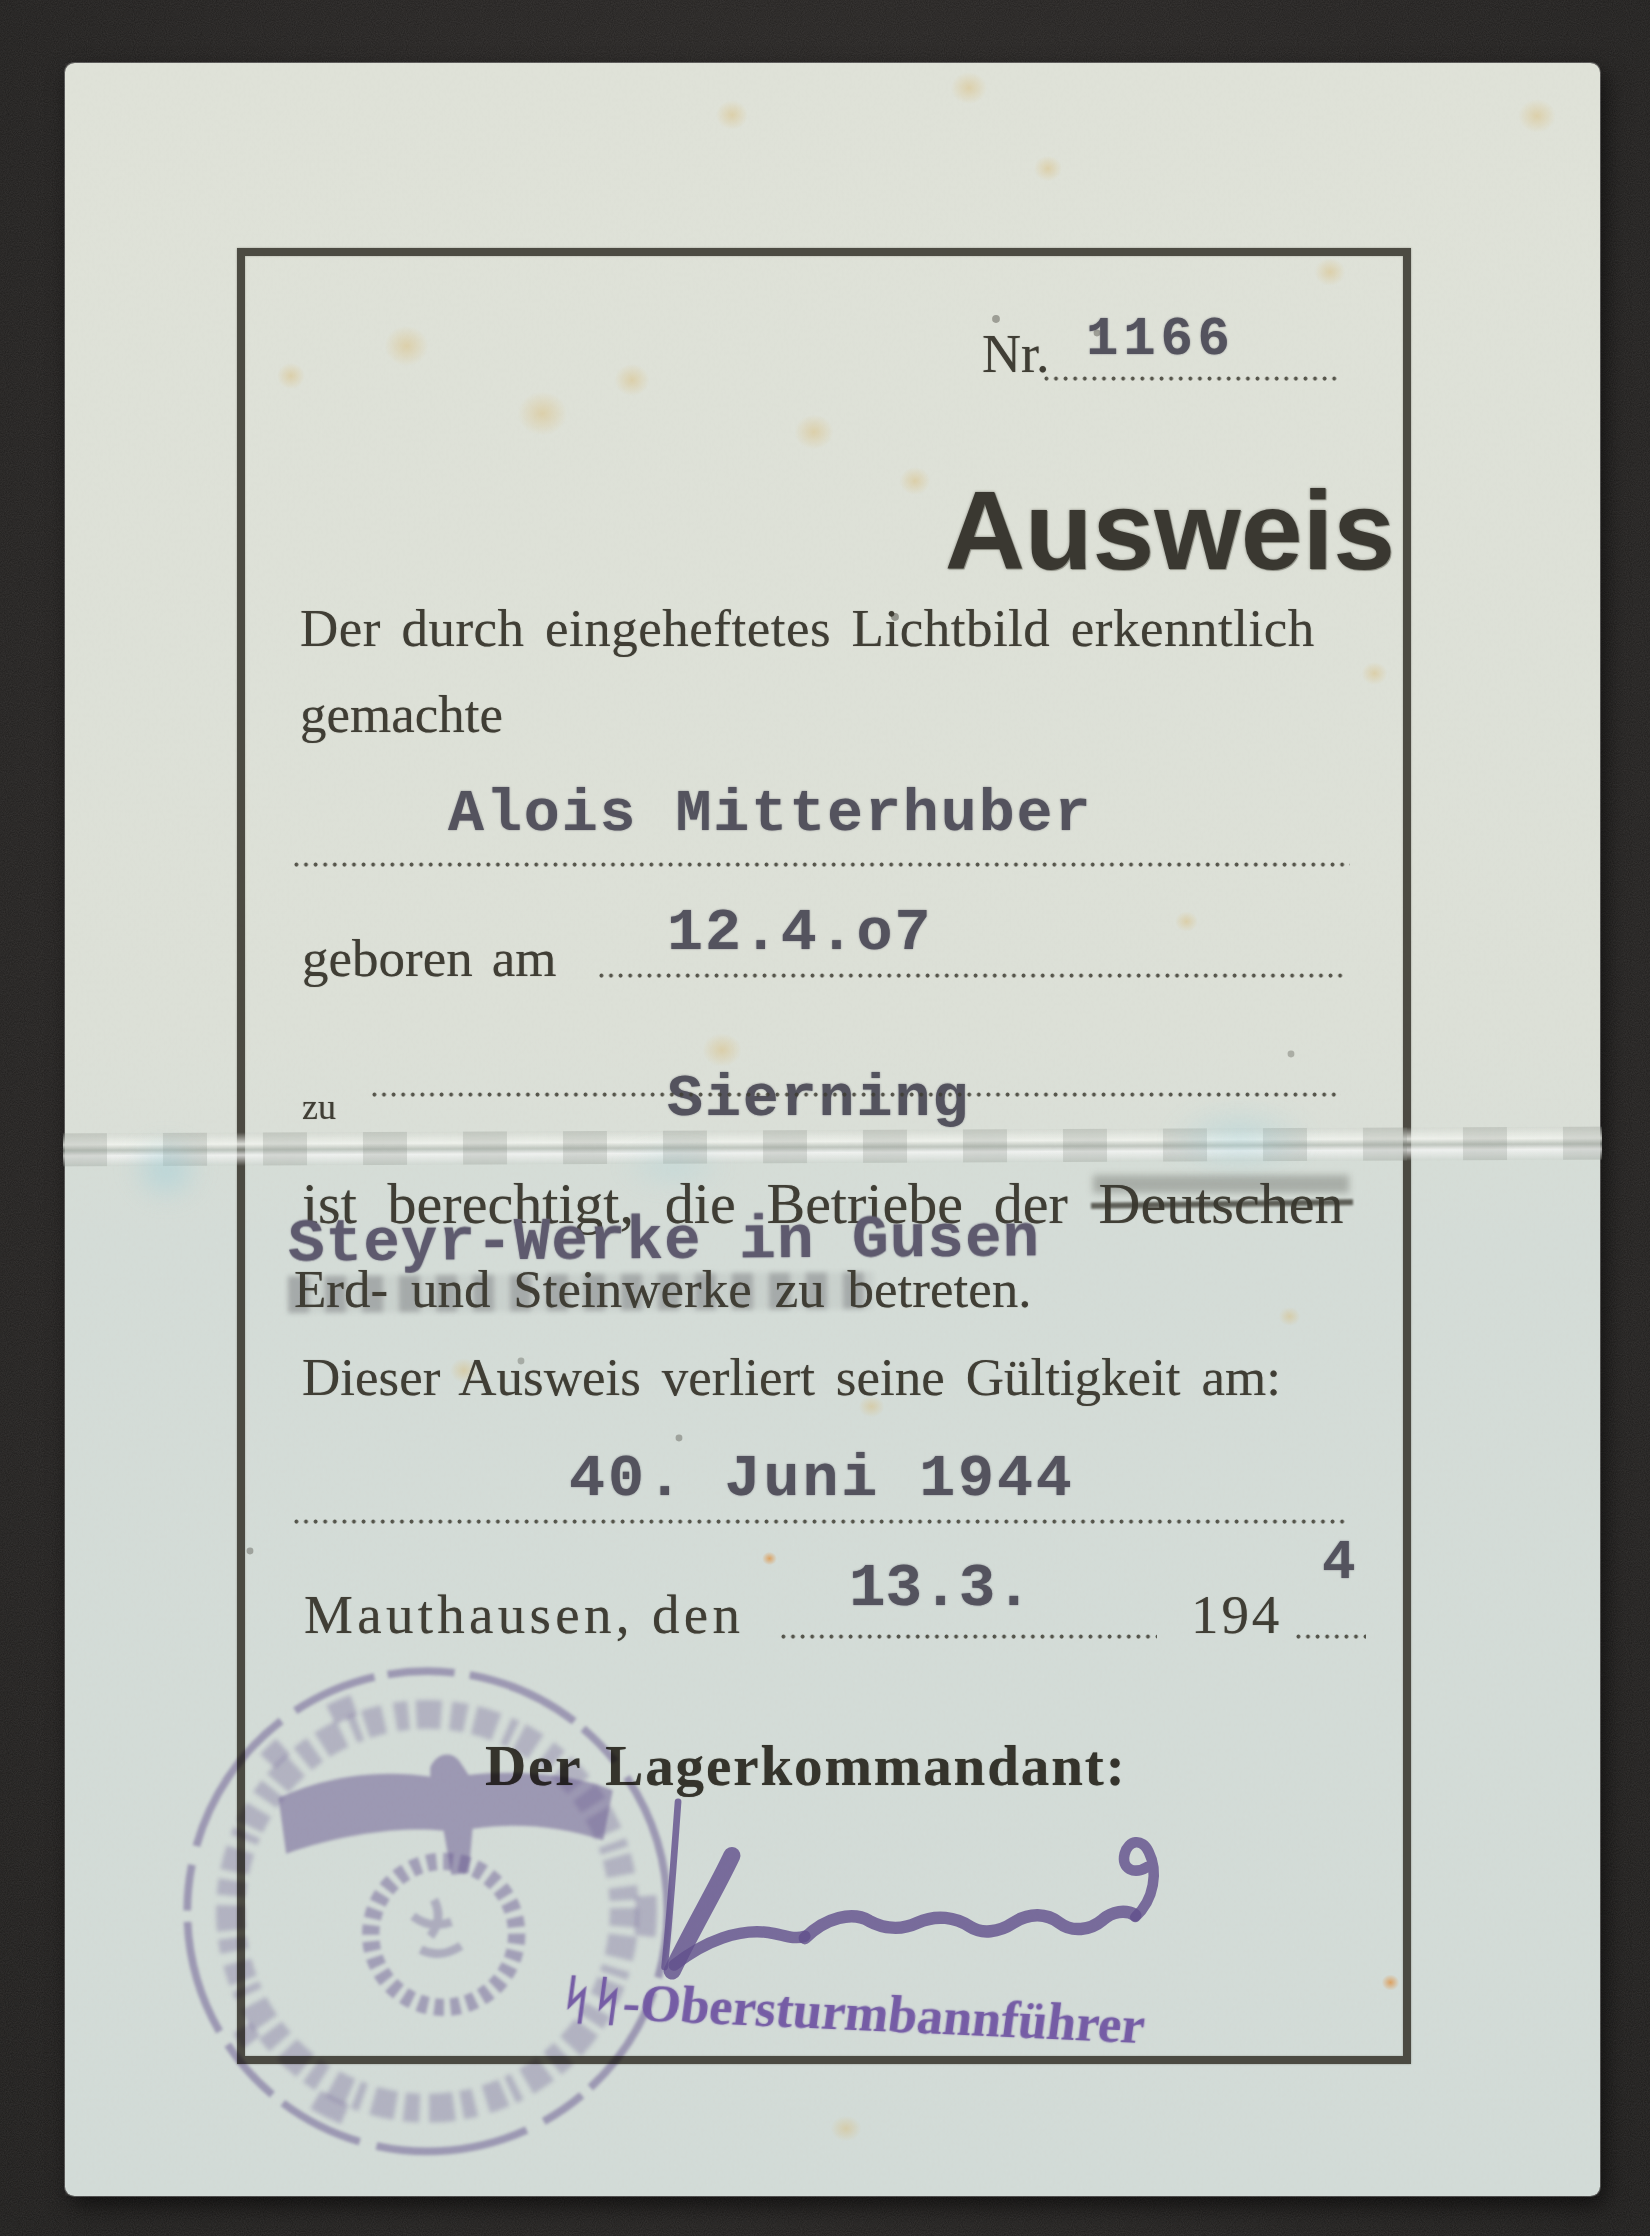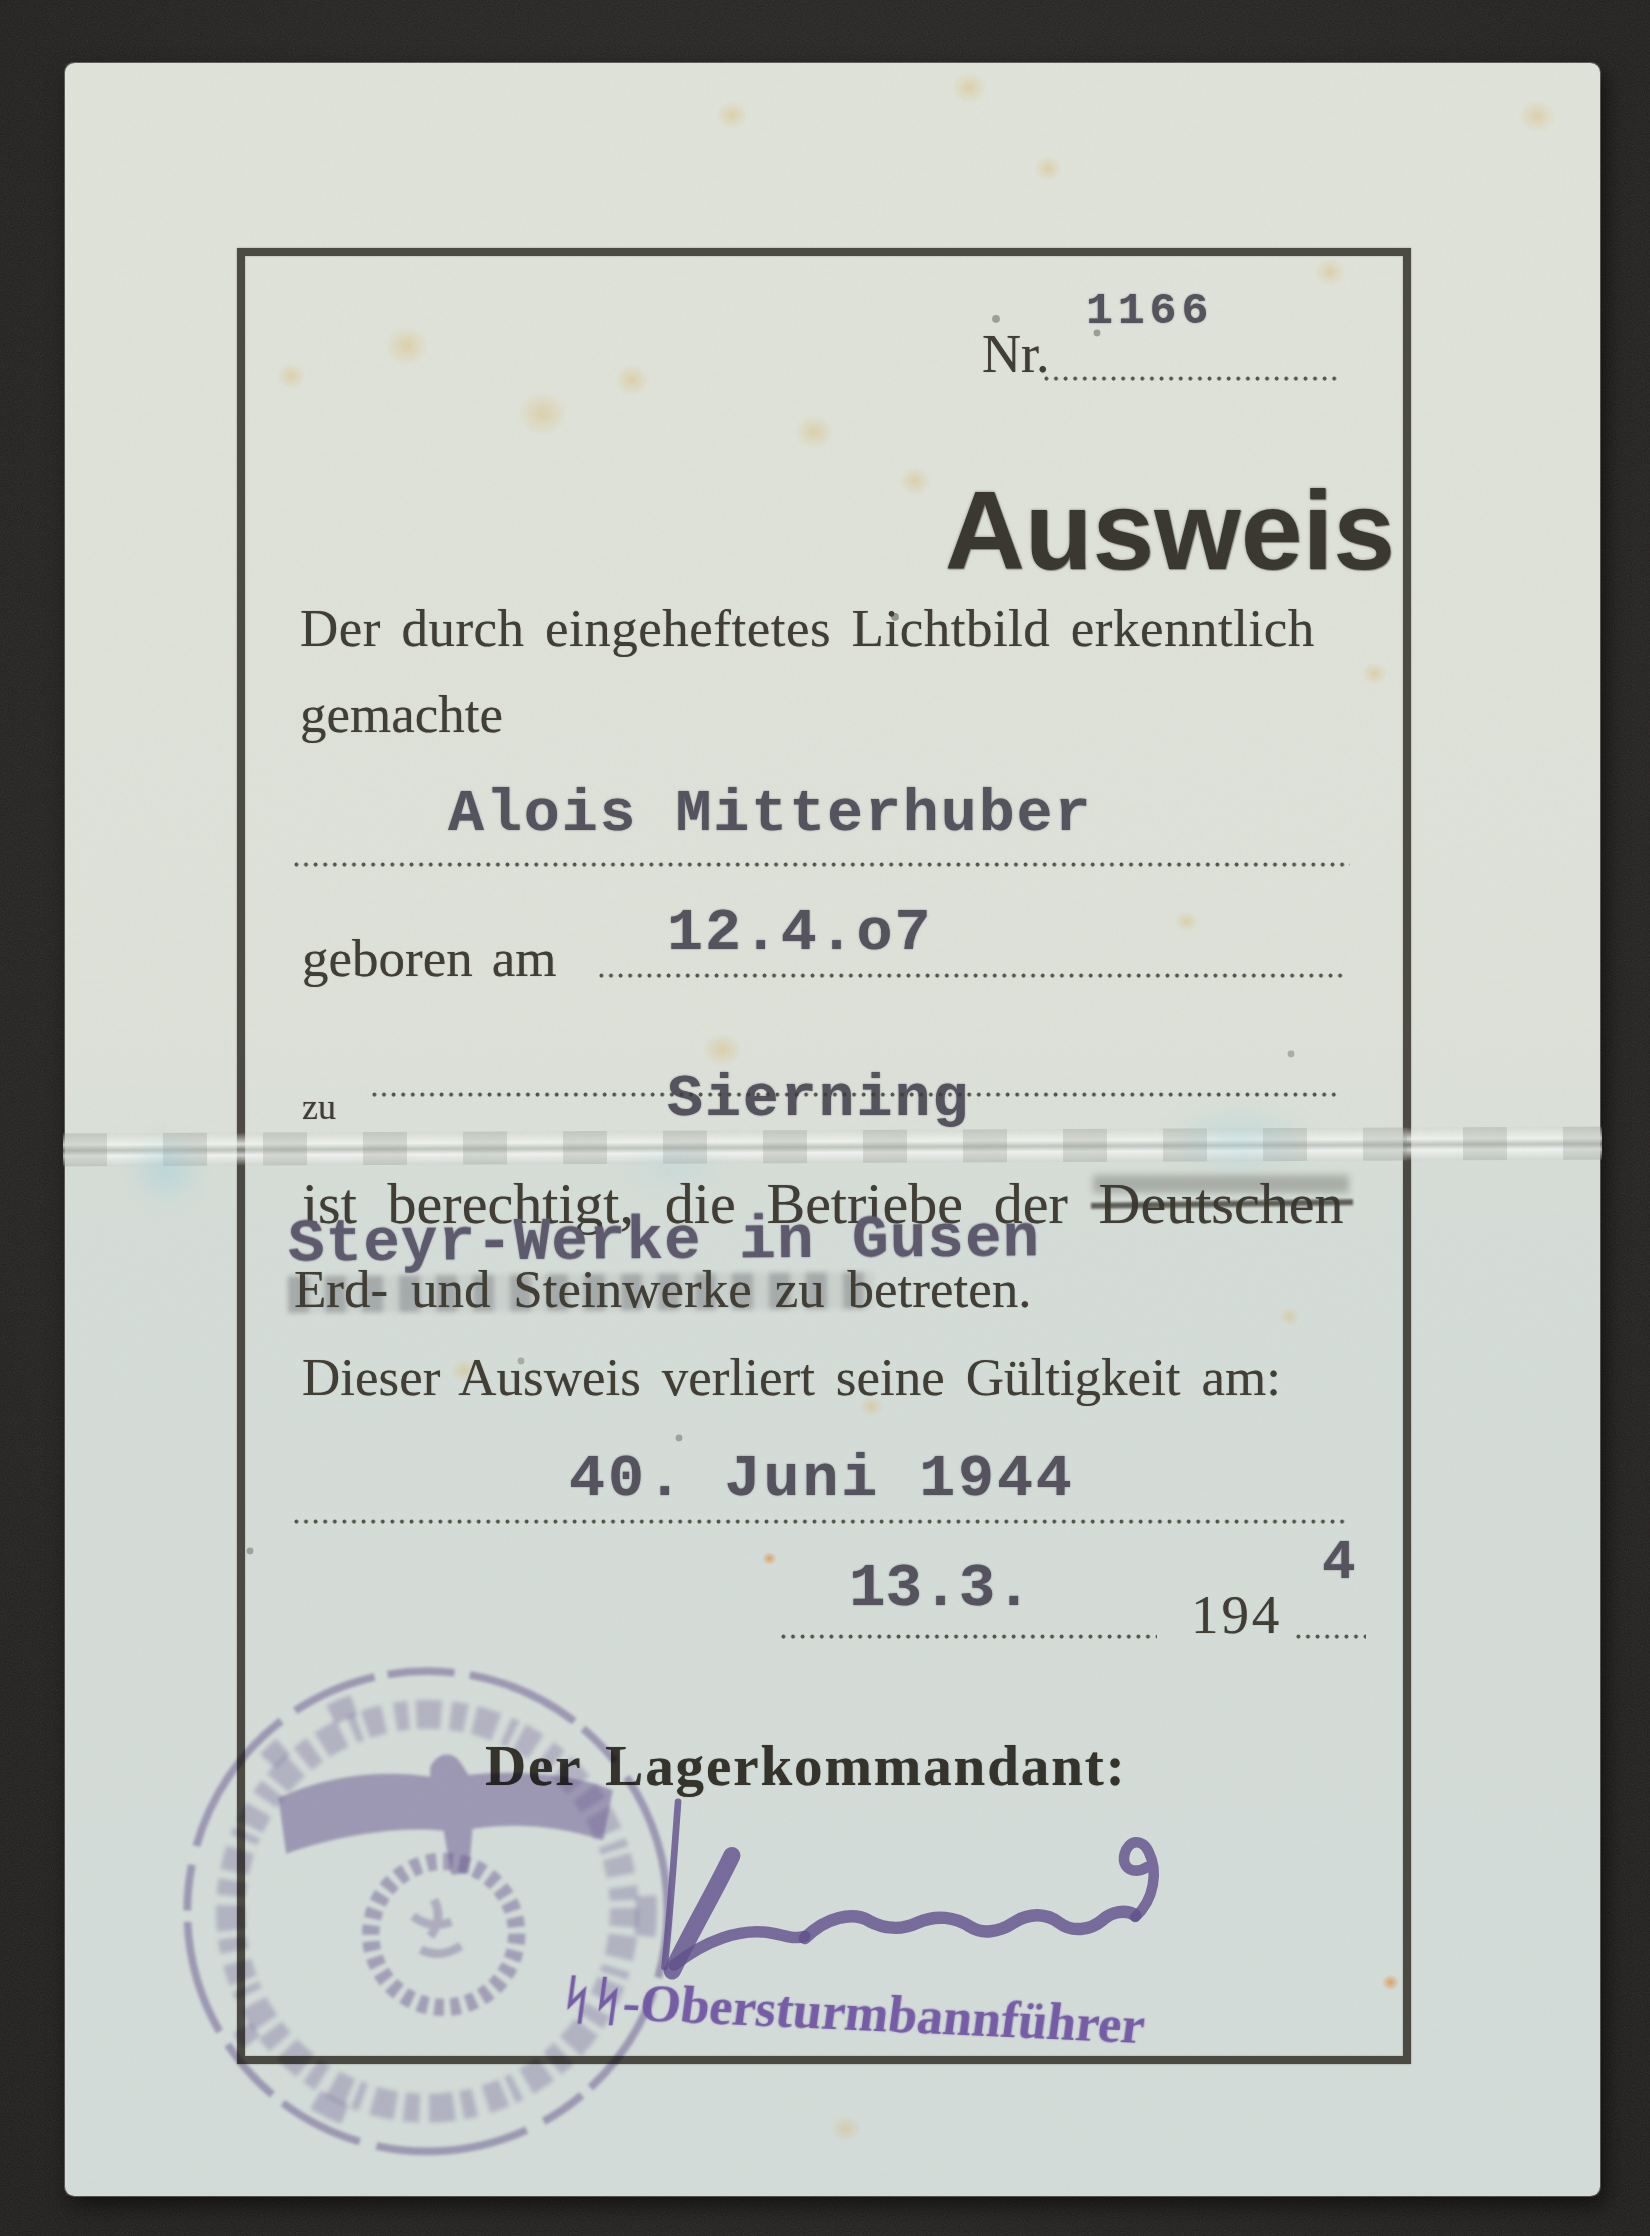--- a/index.html
+++ b/index.html
@@ -103,21 +103,21 @@
     <div class="abs stain orange" style="left:1378px;top:1971px;width:25px;height:23px;"></div>
     <div class="abs stain" style="left:824px;top:2110px;width:44px;height:37px;"></div>
     <div class="abs stain orange" style="left:759px;top:1549px;width:21px;height:19px;"></div>
     <div class="abs specks"></div>
   </div>
 
   <div class="abs frame"></div>
 
   <div class="abs serif" style="left:982px;top:323px;font-size:54px;">Nr.</div>
   <div class="abs dots" style="left:1043px;top:375px;width:298px;"></div>
-  <div class="abs typed" style="left:1086px;top:286px;font-size:45px;letter-spacing:4.8px;">1166</div>
+  <div class="abs typed" style="left:1086px;top:309px;font-size:54px;letter-spacing:4.8px;">1166</div>
 
   <div class="abs title" style="left:237px;top:467px;width:1158px;text-align:right;font-size:111px;">Ausweis</div>
 
   <div class="abs serif" style="left:300px;top:598px;font-size:53px;word-spacing:6.7px;letter-spacing:0.5px;">Der durch eingeheftetes Lichtbild erkenntlich</div>
   <div class="abs serif" style="left:300px;top:684px;font-size:53px;">gemachte</div>
 
   <div class="abs typed" style="left:448px;top:780px;font-size:60px;letter-spacing:1.9px;">Alois Mitterhuber</div>
   <div class="abs dots" style="left:293px;top:861px;width:1057px;"></div>
 
   <div class="abs serif" style="left:302px;top:928px;font-size:53px;word-spacing:5.8px;">geboren am</div>
@@ -138,20 +138,21 @@
     <span class="struck">Deutschen</span>
   </div>
   <div class="abs typed overstamp" style="left:288px;top:1207px;font-size:61px;letter-spacing:1px;">Steyr-Werke in Gusen</div>
   <div class="abs smudge-bar"></div>
   <div class="abs serif" style="left:294px;top:1259px;font-size:53px;word-spacing:9.6px;">Erd- und Steinwerke zu betreten.</div>
 
   <div class="abs serif" style="left:302px;top:1347px;font-size:53px;word-spacing:7.7px;">Dieser Ausweis verliert seine Gültigkeit am:</div>
   <div class="abs typed" style="left:569px;top:1445px;font-size:60px;letter-spacing:2.9px;">40. Juni 1944</div>
   <div class="abs dots" style="left:293px;top:1518px;width:1052px;"></div>
 
+  <div class="abs serif" style="left:304px;top:1583px;font-size:55px;letter-spacing:4.3px;">Mauthausen, den</div>
   <div class="abs dots" style="left:780px;top:1633px;width:377px;"></div>
   <div class="abs typed" style="left:849px;top:1554px;font-size:61px;">13.3.</div>
   <div class="abs serif" style="left:1191px;top:1583px;font-size:55px;letter-spacing:2.9px;">194</div>
   <div class="abs dots" style="left:1295px;top:1633px;width:71px;"></div>
   <div class="abs typed" style="left:1322px;top:1531px;font-size:56px;">4</div>
 
   <div class="abs serif-bold" style="left:485px;top:1733px;font-size:57px;letter-spacing:1.9px;word-spacing:7.7px;">Der Lagerkommandant:</div>
 
   <svg class="abs ink-overlay" width="1650" height="2236" style="left:0;top:0;" viewBox="0 0 1718 2328">
     <g stroke="rgba(124,99,170,1)" fill="none">

